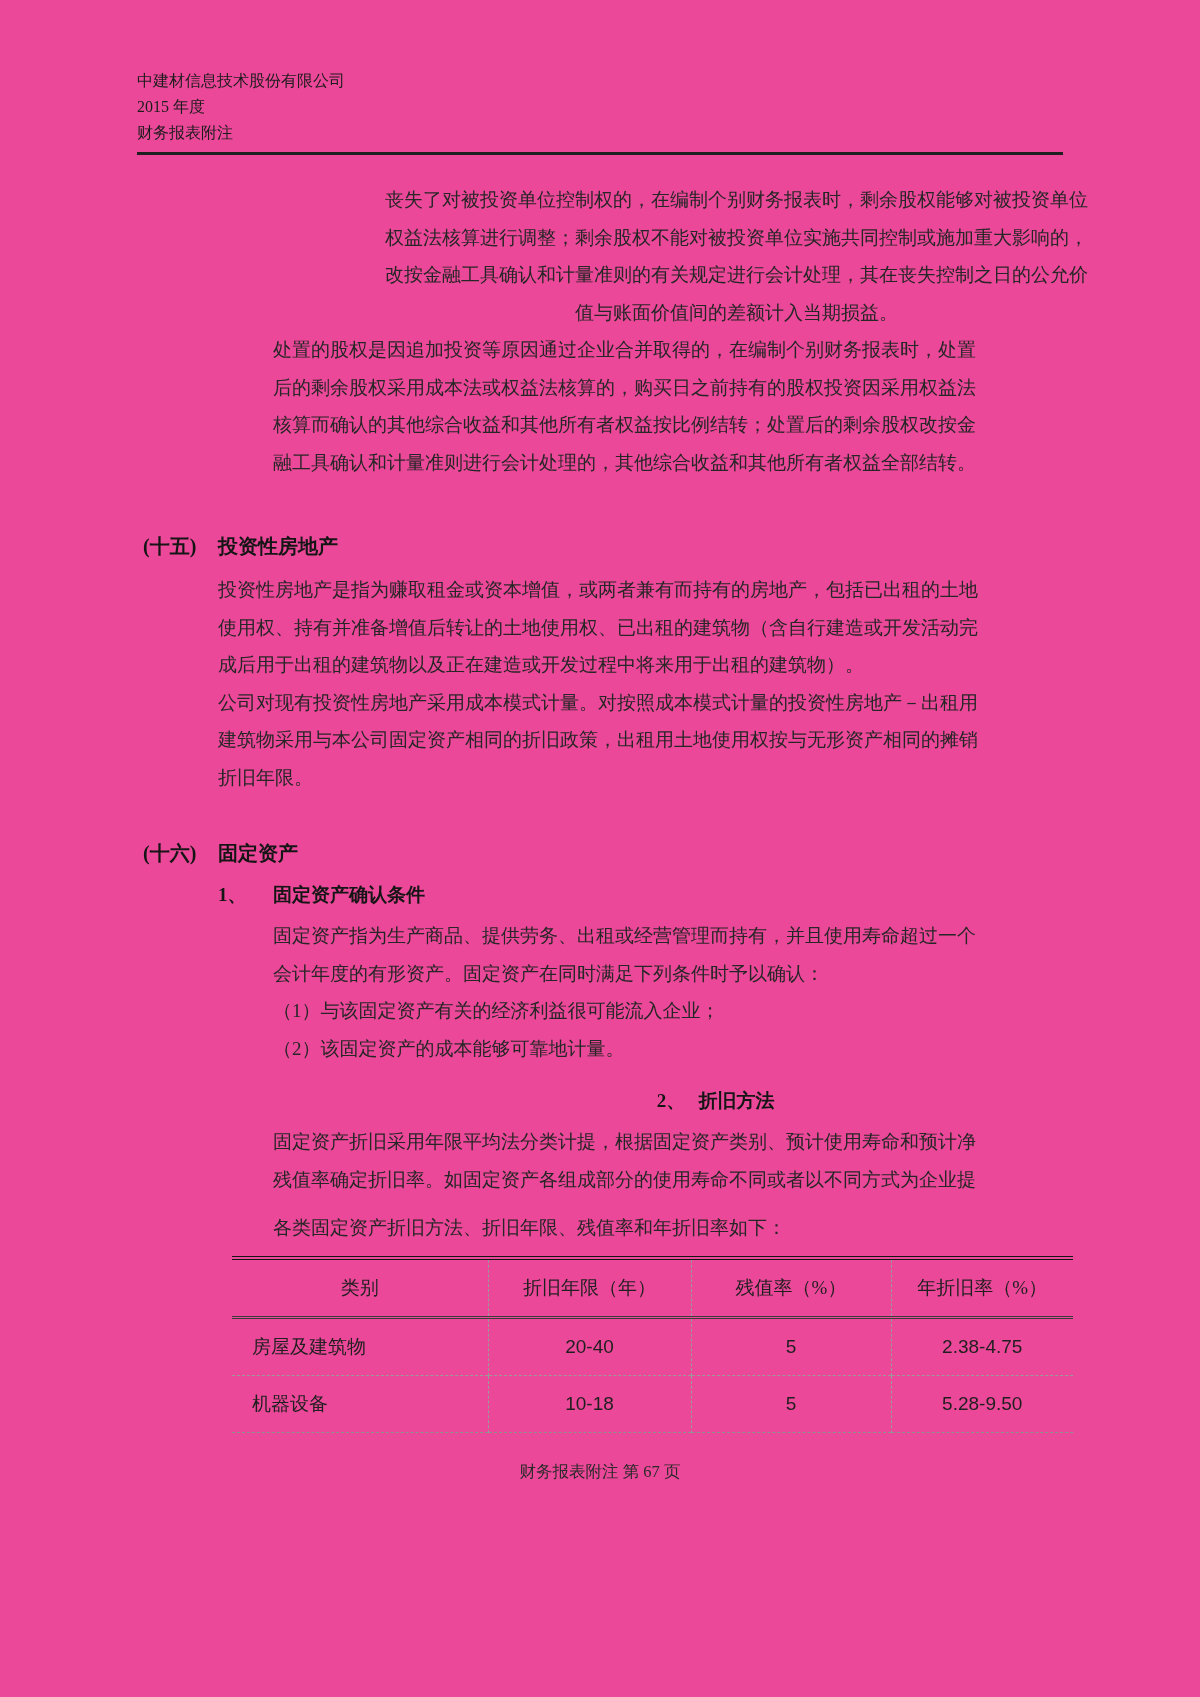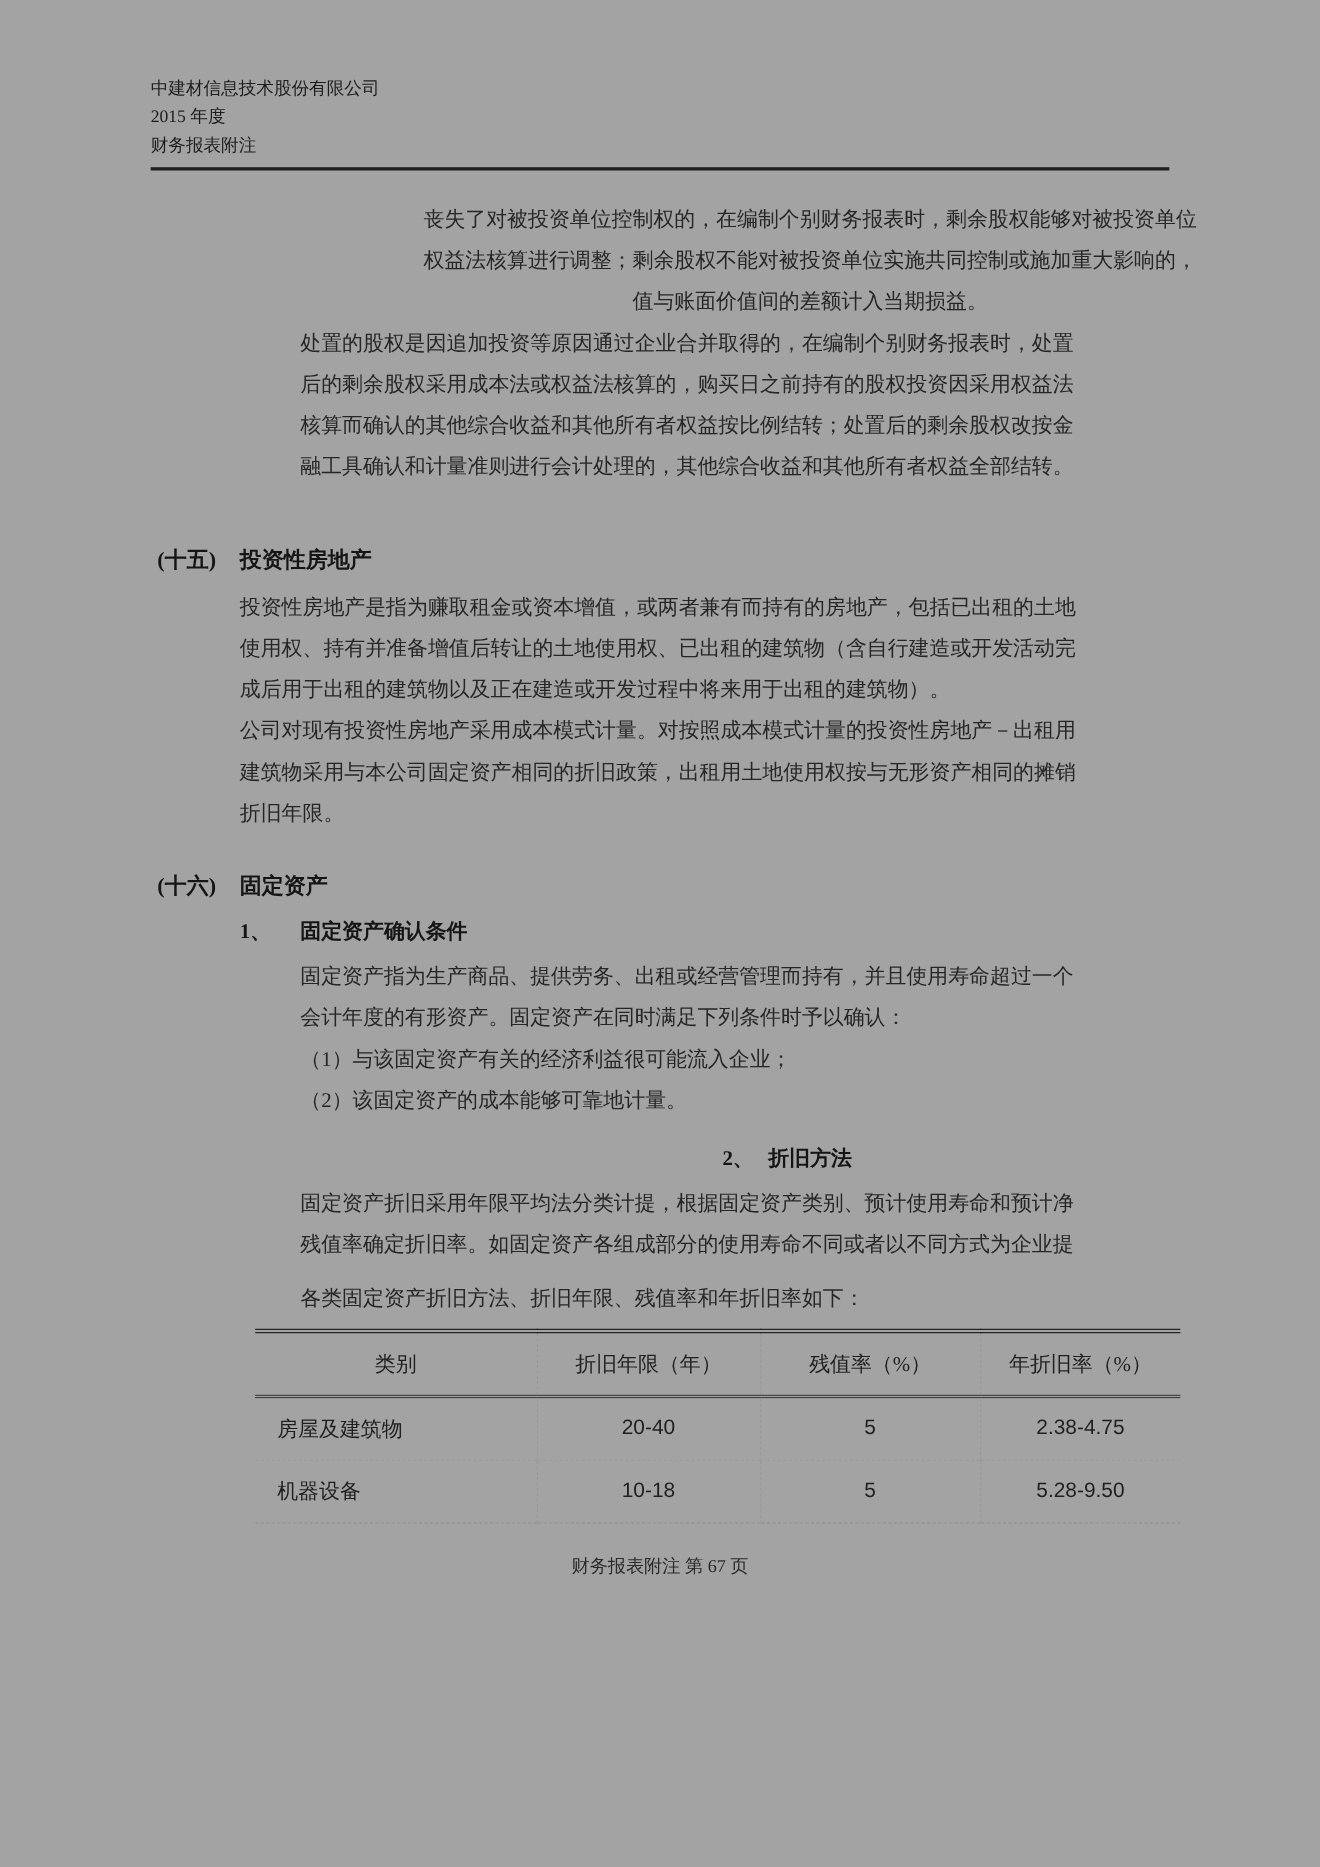--- a/index.html
+++ b/index.html
@@ -1,21 +1,21 @@
 <!DOCTYPE html>
 <html lang="zh"><head>
 <meta charset="utf-8">
 <style>
   html, body { margin: 0; padding: 0; background: #ffffff; }
   .page {
     position: relative;
     width: 1200px;
     height: 1697px;
     margin: 0 auto;
-    background: #a3a3a3;
+    background: #ec4899;
     overflow: hidden;
     box-sizing: border-box;
     font-family: "Liberation Serif", "DejaVu Serif", serif;
     color: #262626;
   }
   .doc-header {
     padding: 68px 0 0 137px;
     font-size: 16px;
     line-height: 26px;
     color: #1c1c1c;
@@ -32,21 +32,21 @@
   .block-a { margin-top: 26px; text-align: center; }
   .sec-heading {
     margin-left: 143px;
     font-size: 20px;
     font-weight: bold;
     color: #151515;
     line-height: 30px;
   }
   .sec-heading .sec-label { display: inline-block; width: 75px; }
   .mt-sec15 { margin-top: 50px; }
-  .mt-sec16 { margin-top: 32px; }
+  .mt-sec16 { margin-top: 42px; }
   .sec-body { margin-top: 10px; }
   .sub-heading {
     margin-left: 218px;
     font-size: 19px;
     font-weight: bold;
     color: #151515;
     line-height: 28px;
   }
   .sub-heading .sub-num { display: inline-block; width: 55px; }
   .mt-sub1 { margin-top: 13px; }
@@ -88,20 +88,21 @@
   <div class="doc-header">
     <div>中建材信息技术股份有限公司</div>
     <div>2015 年度</div>
     <div>财务报表附注</div>
   </div>
   <hr class="header-rule">
 
   <div class="para indent-a block-a">
     <div>丧失了对被投资单位控制权的，在编制个别财务报表时，剩余股权能够对被投资单位</div>
     <div>权益法核算进行调整；剩余股权不能对被投资单位实施共同控制或施加重大影响的，</div>
+    <div>改按金融工具确认和计量准则的有关规定进行会计处理，其在丧失控制之日的公允价</div>
     <div>值与账面价值间的差额计入当期损益。</div>
   </div>
   <div class="para indent-a">
     <div>处置的股权是因追加投资等原因通过企业合并取得的，在编制个别财务报表时，处置</div>
     <div>后的剩余股权采用成本法或权益法核算的，购买日之前持有的股权投资因采用权益法</div>
     <div>核算而确认的其他综合收益和其他所有者权益按比例结转；处置后的剩余股权改按金</div>
     <div>融工具确认和计量准则进行会计处理的，其他综合收益和其他所有者权益全部结转。</div>
   </div>
 
   <div class="sec-heading mt-sec15">

